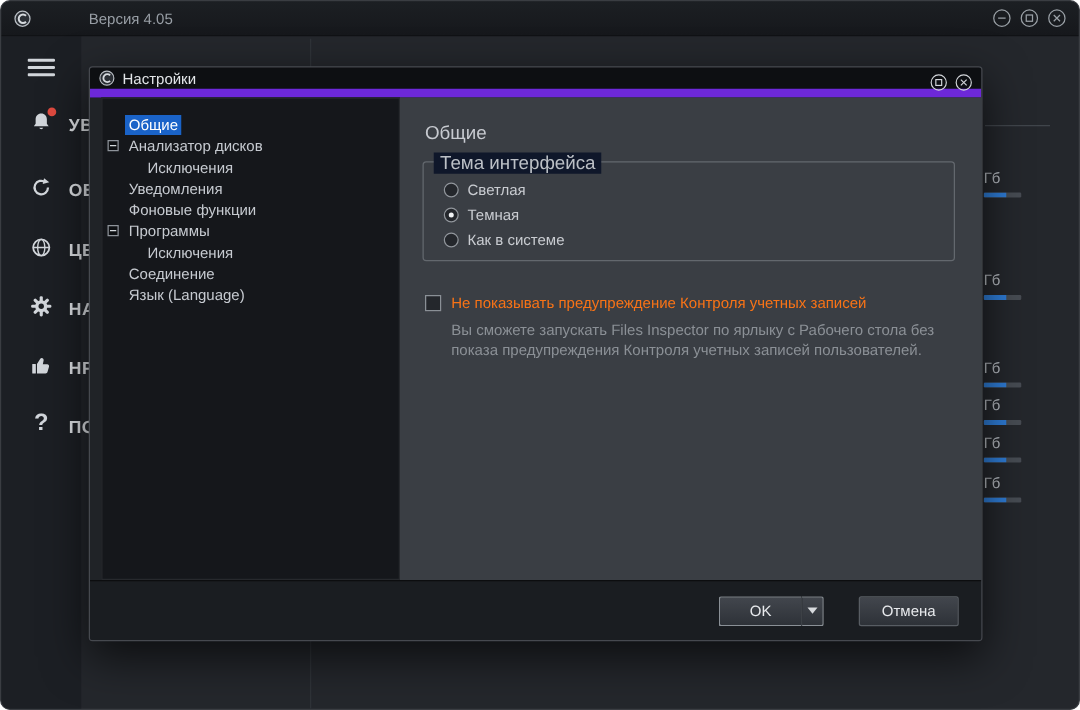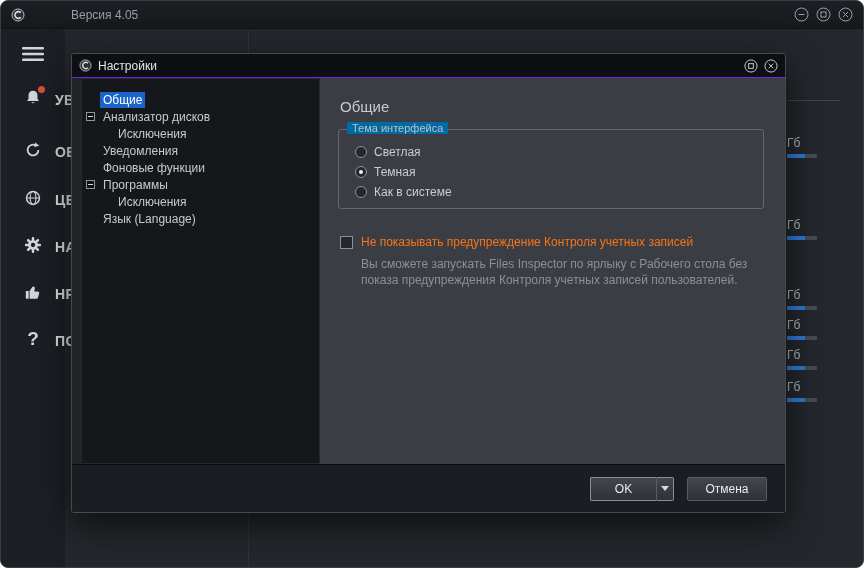--- a/index.html
+++ b/index.html
@@ -39,21 +39,21 @@
   .bg-fill { width: 18px; height: 100%; background: #2e7cd6; }
 
   
   .dialog {
     position: absolute; left: 70px; top: 52px; width: 715px; height: 460px;
     background: #202327; border: 1px solid #46494f; border-radius: 3px;
     box-shadow: 0 12px 36px rgba(0,0,0,.65); z-index: 10; overflow: hidden;
   }
   .dlg-titlebar {
     position: absolute; left: 0; top: 0; right: 0; height: 24px;
-    background: #0d0f12; border-bottom: 1px solid #6d28d9;
+    background: #0d0f12; border-bottom: 7px solid #6d28d9;
     display: flex; align-items: center; padding: 0 7px;
   }
   .dlg-titlebar .dlg-title { margin-left: 6px; font-size: 12px; color: #e2e5e8; }
   .dlg-controls { position: absolute; right: 7px; top: 5px; display: flex; gap: 6px; }
   .dlg-controls .circle-btn { color: #d2d5d9; }
 
   .dlg-body { position: absolute; left: 0; top: 24px; right: 0; bottom: 48px; display: flex; padding-left: 9px; }
 
   
   .tree { width: 239px; background: #15171b; border: 1px solid #27292d; padding-top: 12px; }
@@ -62,37 +62,37 @@
   .t-spacer { display: inline-block; width: 14px; }
   .expander { position: relative; display: inline-block; width: 9px; height: 9px; margin-right: 5px; border: 1px solid #8e939a; background: #0e1013; }
   .expander::after { content: ""; position: absolute; left: 1px; right: 1px; top: 3px; height: 1px; background: #d4d8dc; }
   .t-label { padding: 1px 3px; }
   .t-label.sel { background: #1a63c8; color: #ffffff; }
 
   
   .panel { flex: 1; background: #3a3e44; position: relative; }
   .panel-heading { margin: 20px 0 0 20px; font-size: 15px; font-weight: 400; color: #c7cad0; }
   .groupbox { position: relative; margin: 14px 21px 0 18px; border: 1px solid #63686e; border-radius: 3px; padding: 12px 0 6px 16px; }
-  .legend { position: absolute; top: -8px; left: 8px; background: #0369a1; padding: 0 5px; font-size: 11px; color: #bcc0c6; }
+  .legend { position: absolute; top: -8px; left: 8px; background: #0f172a; padding: 0 5px; font-size: 15px; color: #bcc0c6; }
   .radio-row { display: flex; align-items: center; height: 20px; cursor: pointer; }
   .radio { position: relative; width: 12px; height: 12px; border: 1px solid #90959b; border-radius: 50%; background: #24272c; flex: 0 0 auto; }
   .radio.checked::after { content: ""; position: absolute; left: 3px; top: 3px; width: 4px; height: 4px; border-radius: 50%; background: #f0f2f4; }
   .radio-label { margin-left: 7px; font-size: 12px; color: #c9ccd1; }
 
   .check-row { display: flex; align-items: center; margin: 26px 0 0 20px; cursor: pointer; }
   .checkbox { width: 13px; height: 13px; border: 1px solid #8a9096; background: #24272c; flex: 0 0 auto; }
   .check-label { margin-left: 8px; font-size: 12px; color: #f97316; }
   .desc { margin: 7px 21px 0 41px; max-width: 434px; font-size: 12px; line-height: 1.35; color: #8b9096; }
 
   
   .dlg-footer {
     position: absolute; left: 0; right: 0; bottom: 0; height: 48px;
     background: #1a1d21; border-top: 1px solid #0c0d0f;
     display: flex; align-items: center; justify-content: flex-end;
-    padding-right: 18px; gap: 13px;
+    padding-right: 18px; gap: 28px;
   }
   .btn {
     height: 24px; background: linear-gradient(#42464d, #2e3238);
     border: 1px solid #585d63; border-radius: 2px; color: #e8eaed;
     font-size: 12px; font-family: inherit; display: flex; align-items: center; justify-content: center;
     cursor: pointer;
   }
   .split-btn { display: flex; }
   .ok-main { width: 66px; border-color: #8a9096; border-right: none; border-radius: 2px 0 0 2px; }
   .ok-arrow { width: 18px; border-color: #8a9096; border-radius: 0 2px 2px 0; border-left: 1px solid #585d63; }
@@ -295,20 +295,24 @@
         <div class="tree-item">
           <span class="expander"></span>
           <span class="t-label">Программы</span>
         </div>
         <div class="tree-item child">
           <span class="t-spacer"></span>
           <span class="t-label">Исключения</span>
         </div>
         <div class="tree-item">
           <span class="t-spacer"></span>
+          <span class="t-label">Соединение</span>
+        </div>
+        <div class="tree-item">
+          <span class="t-spacer"></span>
           <span class="t-label">Язык (Language)</span>
         </div>
       </div>
 
       <div class="panel">
         <h2 class="panel-heading">Общие</h2>
 
         <div class="groupbox">
           <span class="legend">Тема интерфейса</span>
           <div class="radio-row">

